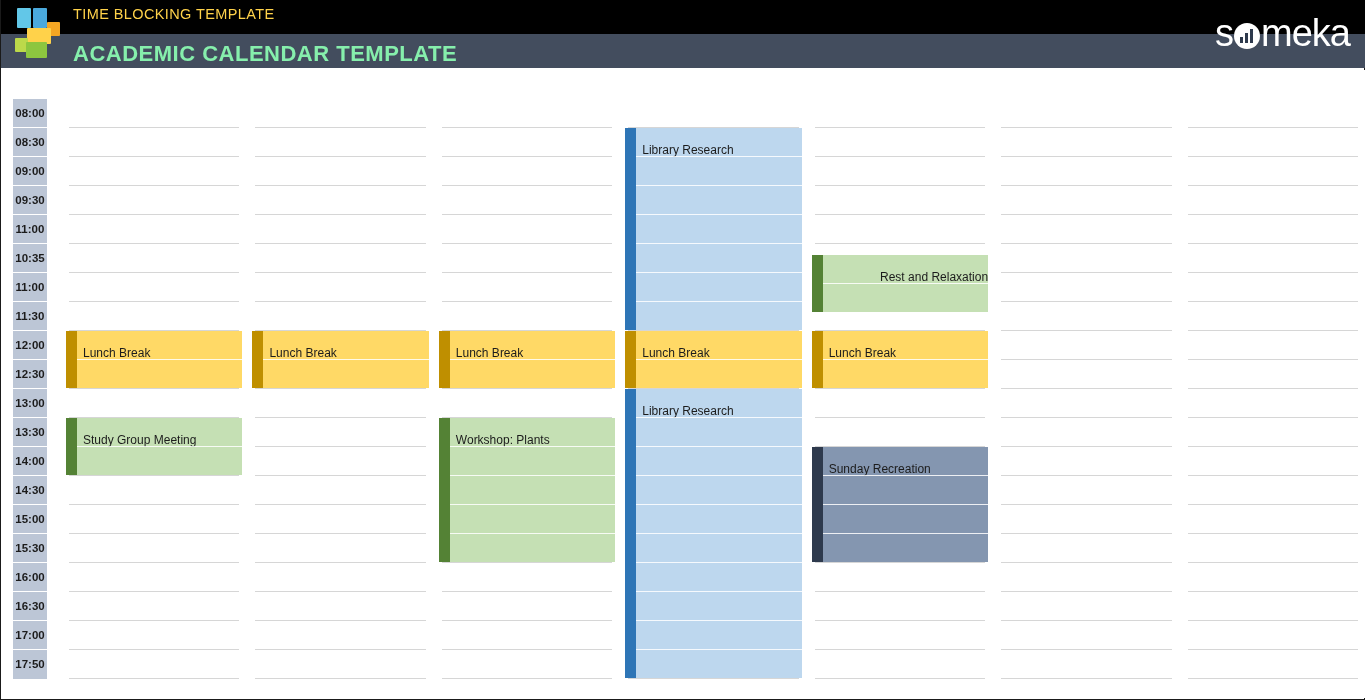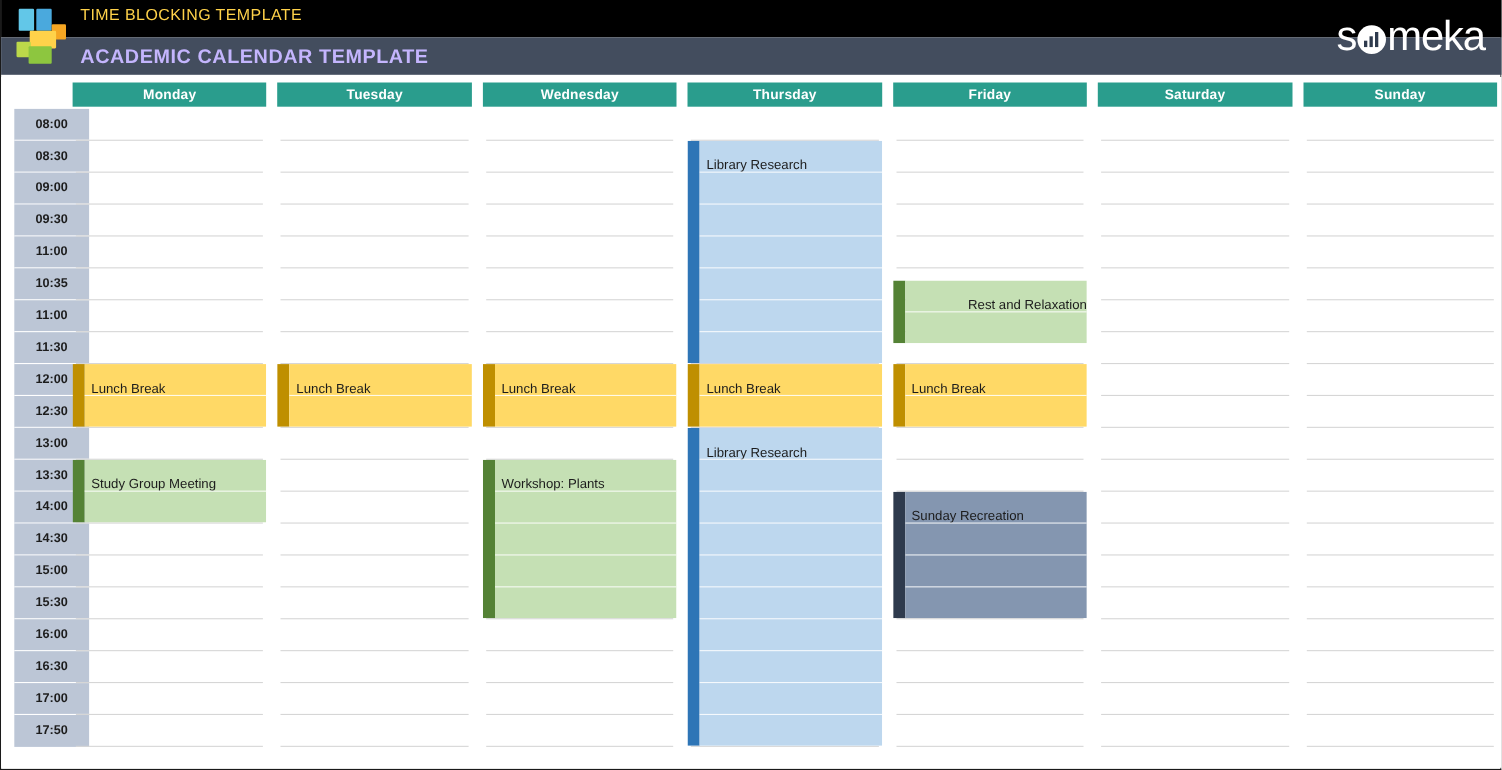--- a/index.html
+++ b/index.html
@@ -46,24 +46,24 @@
     font-size: 14.5px;
     font-weight: normal;
     letter-spacing: 0.4px;
     color: #ffd24a;
     white-space: nowrap;
   }
   .header-title-main {
     position: absolute;
     left: 72px;
     top: 7px;
-    font-size: 18px;
+    font-size: 22px;
     font-weight: bold;
     letter-spacing: 0.5px;
-    color: #c4b5fd;
+    color: #86efac;
     white-space: nowrap;
   }
 
   
   .logo {
     position: absolute;
     left: 12px;
     top: 6px;
     width: 54px;
     height: 56px;
@@ -153,21 +153,21 @@
   }
   .timeslot {
     height: 29px;
     background: #bcc6d6;
     border-bottom: 1px solid #ffffff;
     color: #1c1c1c;
     font-size: 11.5px;
     font-weight: bold;
     text-align: center;
     line-height: 29px;
-    width: 68px;
+    width: 34px;
   }
   .timeslot:last-child { border-bottom: none; }
 
   .daycol {
     flex: 1 1 0;
     margin: 0 5px;
     position: relative;
   }
   .row {
     height: 29px;
@@ -260,30 +260,20 @@
             <rect x="10" y="0" width="3" height="14" fill="#2e3a4d"></rect>
           </svg>
         </span>
         <span>meka</span>
       </div>
     </div>
   </div>
 
   <div class="cal">
 
-    <div class="dayhead-row">
-      <div class="timecol-spacer"></div>
-      <div class="dayhead">Monday</div>
-      <div class="dayhead">Tuesday</div>
-      <div class="dayhead">Wednesday</div>
-      <div class="dayhead">Thursday</div>
-      <div class="dayhead">Friday</div>
-      <div class="dayhead">Saturday</div>
-      <div class="dayhead">Sunday</div>
-    </div>
 
     <div class="grid-area">
       <div class="timecol" id="timecol">
           <div class="timeslot">08:00</div>
           <div class="timeslot">08:30</div>
           <div class="timeslot">09:00</div>
           <div class="timeslot">09:30</div>
           <div class="timeslot">11:00</div>
           <div class="timeslot">10:35</div>
           <div class="timeslot">11:00</div>

